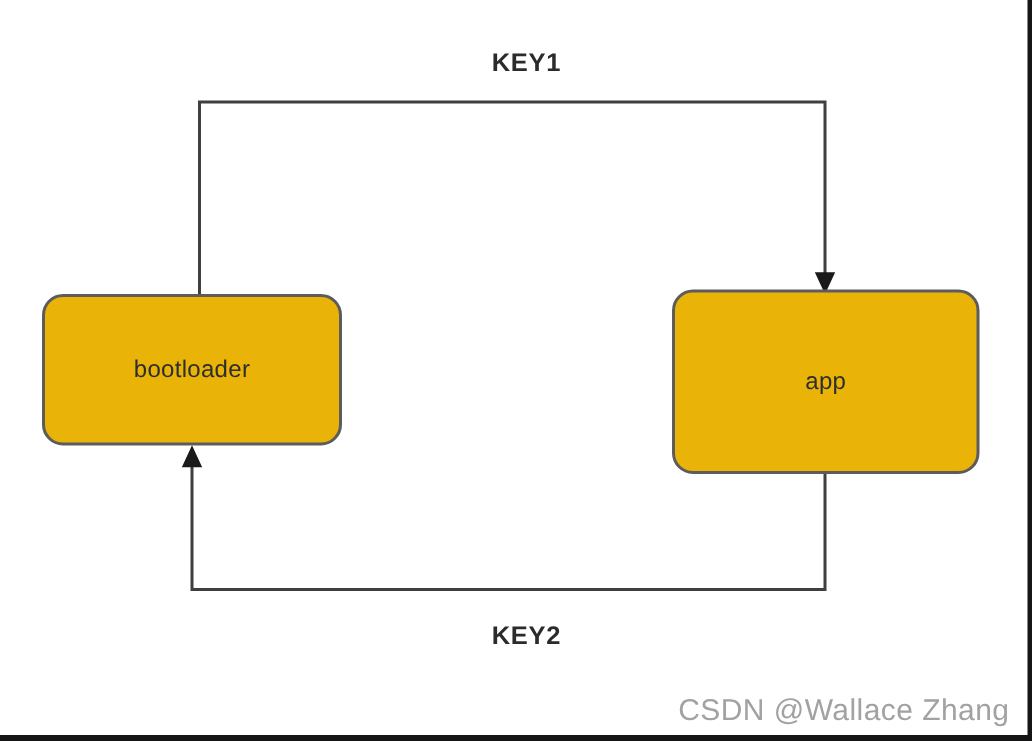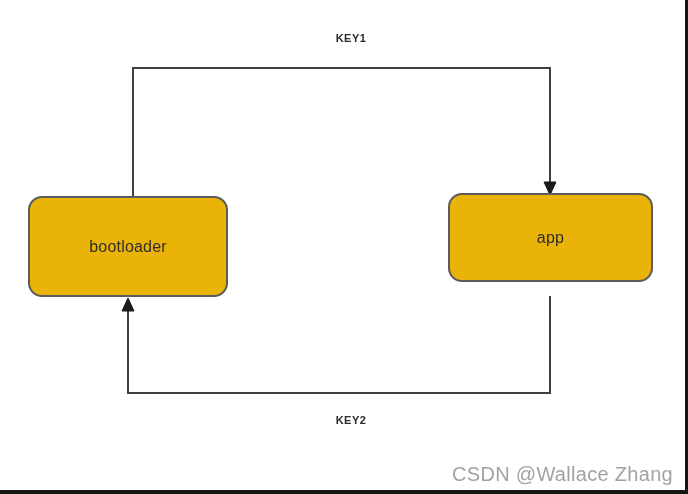--- a/index.html
+++ b/index.html
@@ -52,21 +52,21 @@
 
   .node-label {
     font-size: 16px;
     color: #2e2e2e;
     letter-spacing: 0.2px;
   }
 
   .edge-label {
     position: absolute;
     transform: translateX(-50%);
-    font-size: 11px;
+    font-size: 17px;
     font-weight: bold;
     color: #2b2b2b;
     letter-spacing: 0.5px;
     white-space: nowrap;
   }
 
   .watermark {
     position: absolute;
     right: 12px;
     bottom: 4px;
@@ -89,21 +89,21 @@
       <polygon class="arrowhead" points="550,195 544,182 556,182"></polygon>
 
       <path class="edge-line" d="M 550 296 L 550 393 L 128 393 L 128 309"></path>
       <polygon class="arrowhead" points="128,298 122,311 134,311"></polygon>
     </svg>
 
     <div class="node" style="left:28px; top:196px; width:200px; height:101px;">
       <span class="node-label">bootloader</span>
     </div>
 
-    <div class="node" style="left:448px; top:193px; width:205px; height:89px;">
+    <div class="node" style="left:448px; top:193px; width:205px; height:123px;">
       <span class="node-label">app</span>
     </div>
 
     <div class="edge-label" style="left:351px; top:32px;">KEY1</div>
 
     <div class="edge-label" style="left:351px; top:414px;">KEY2</div>
 
     <div class="watermark">CSDN @Wallace Zhang</div>
 
   </div>

